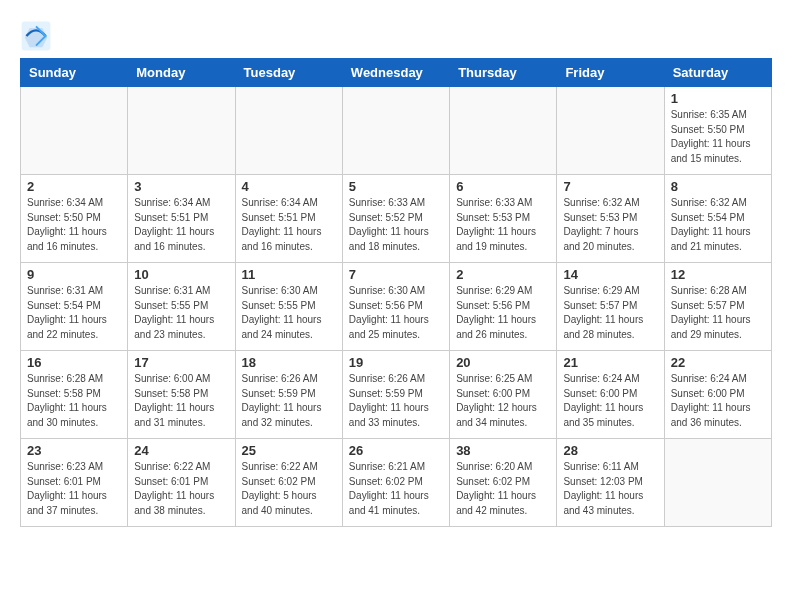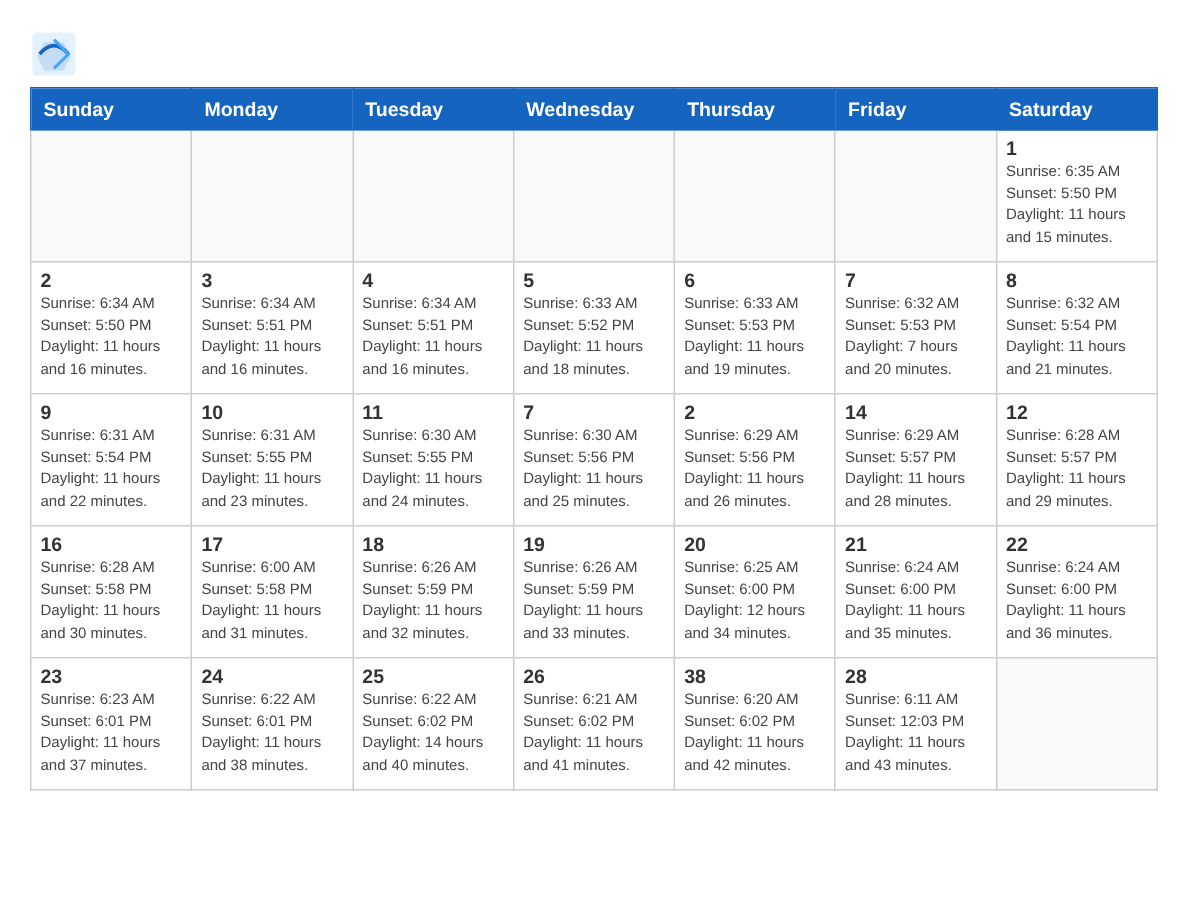--- a/index.html
+++ b/index.html
@@ -340,21 +340,21 @@
           <span>Sunrise: 6:22 AM</span><br>
           <span>Sunset: 6:01 PM</span><br>
           <span>Daylight: 11 hours and 38 minutes.</span>
         </div>
       </td>
           <td>
         <span class="day-num">25</span>
         <div class="day-info">
           <span>Sunrise: 6:22 AM</span><br>
           <span>Sunset: 6:02 PM</span><br>
-          <span>Daylight: 14 hours and 40 minutes.</span>
+          <span>Daylight: 5 hours and 40 minutes.</span>
         </div>
       </td>
           <td>
         <span class="day-num">26</span>
         <div class="day-info">
           <span>Sunrise: 6:21 AM</span><br>
           <span>Sunset: 6:02 PM</span><br>
           <span>Daylight: 11 hours and 41 minutes.</span>
         </div>
       </td>

